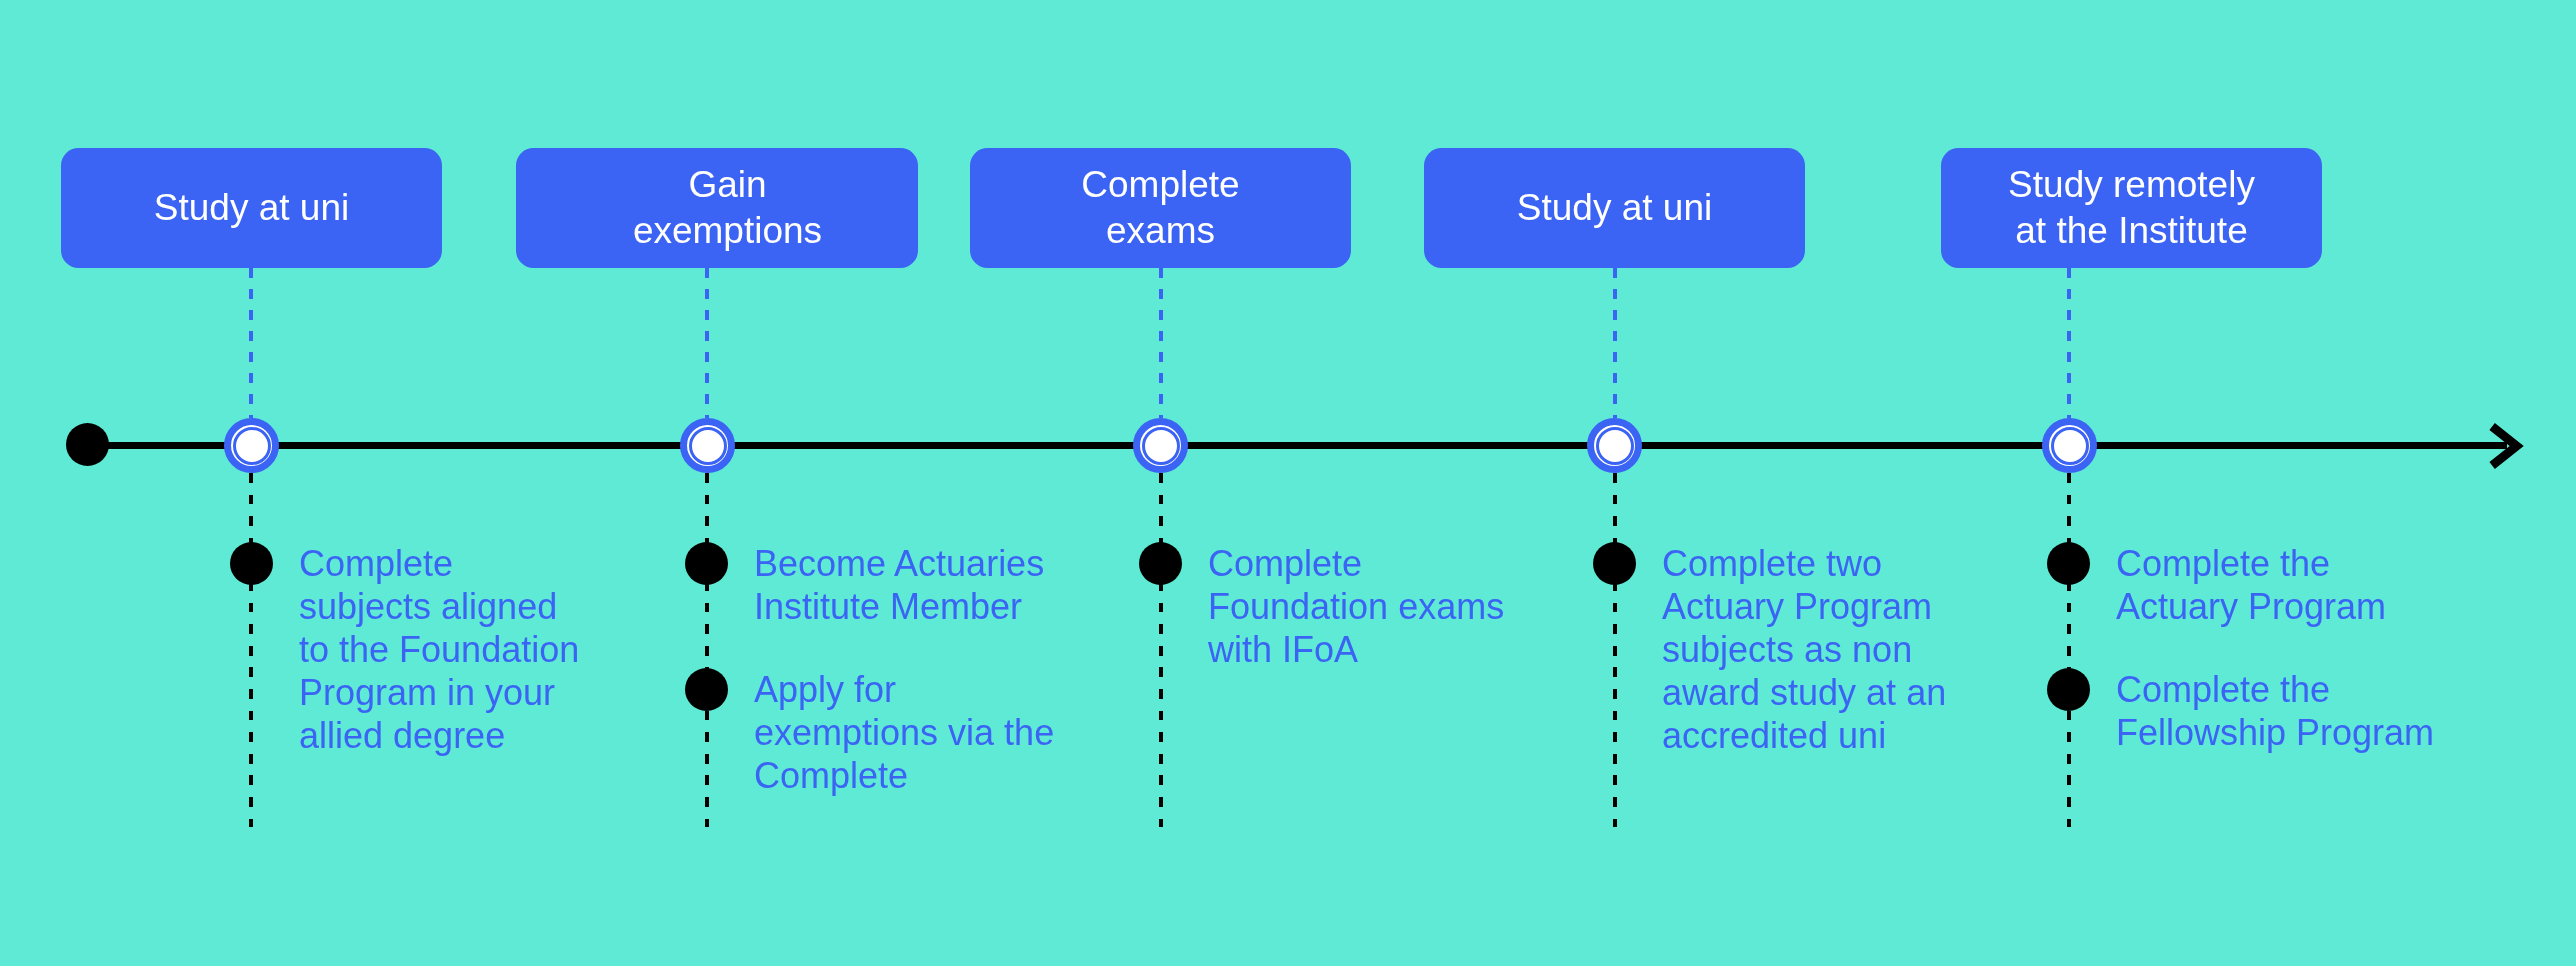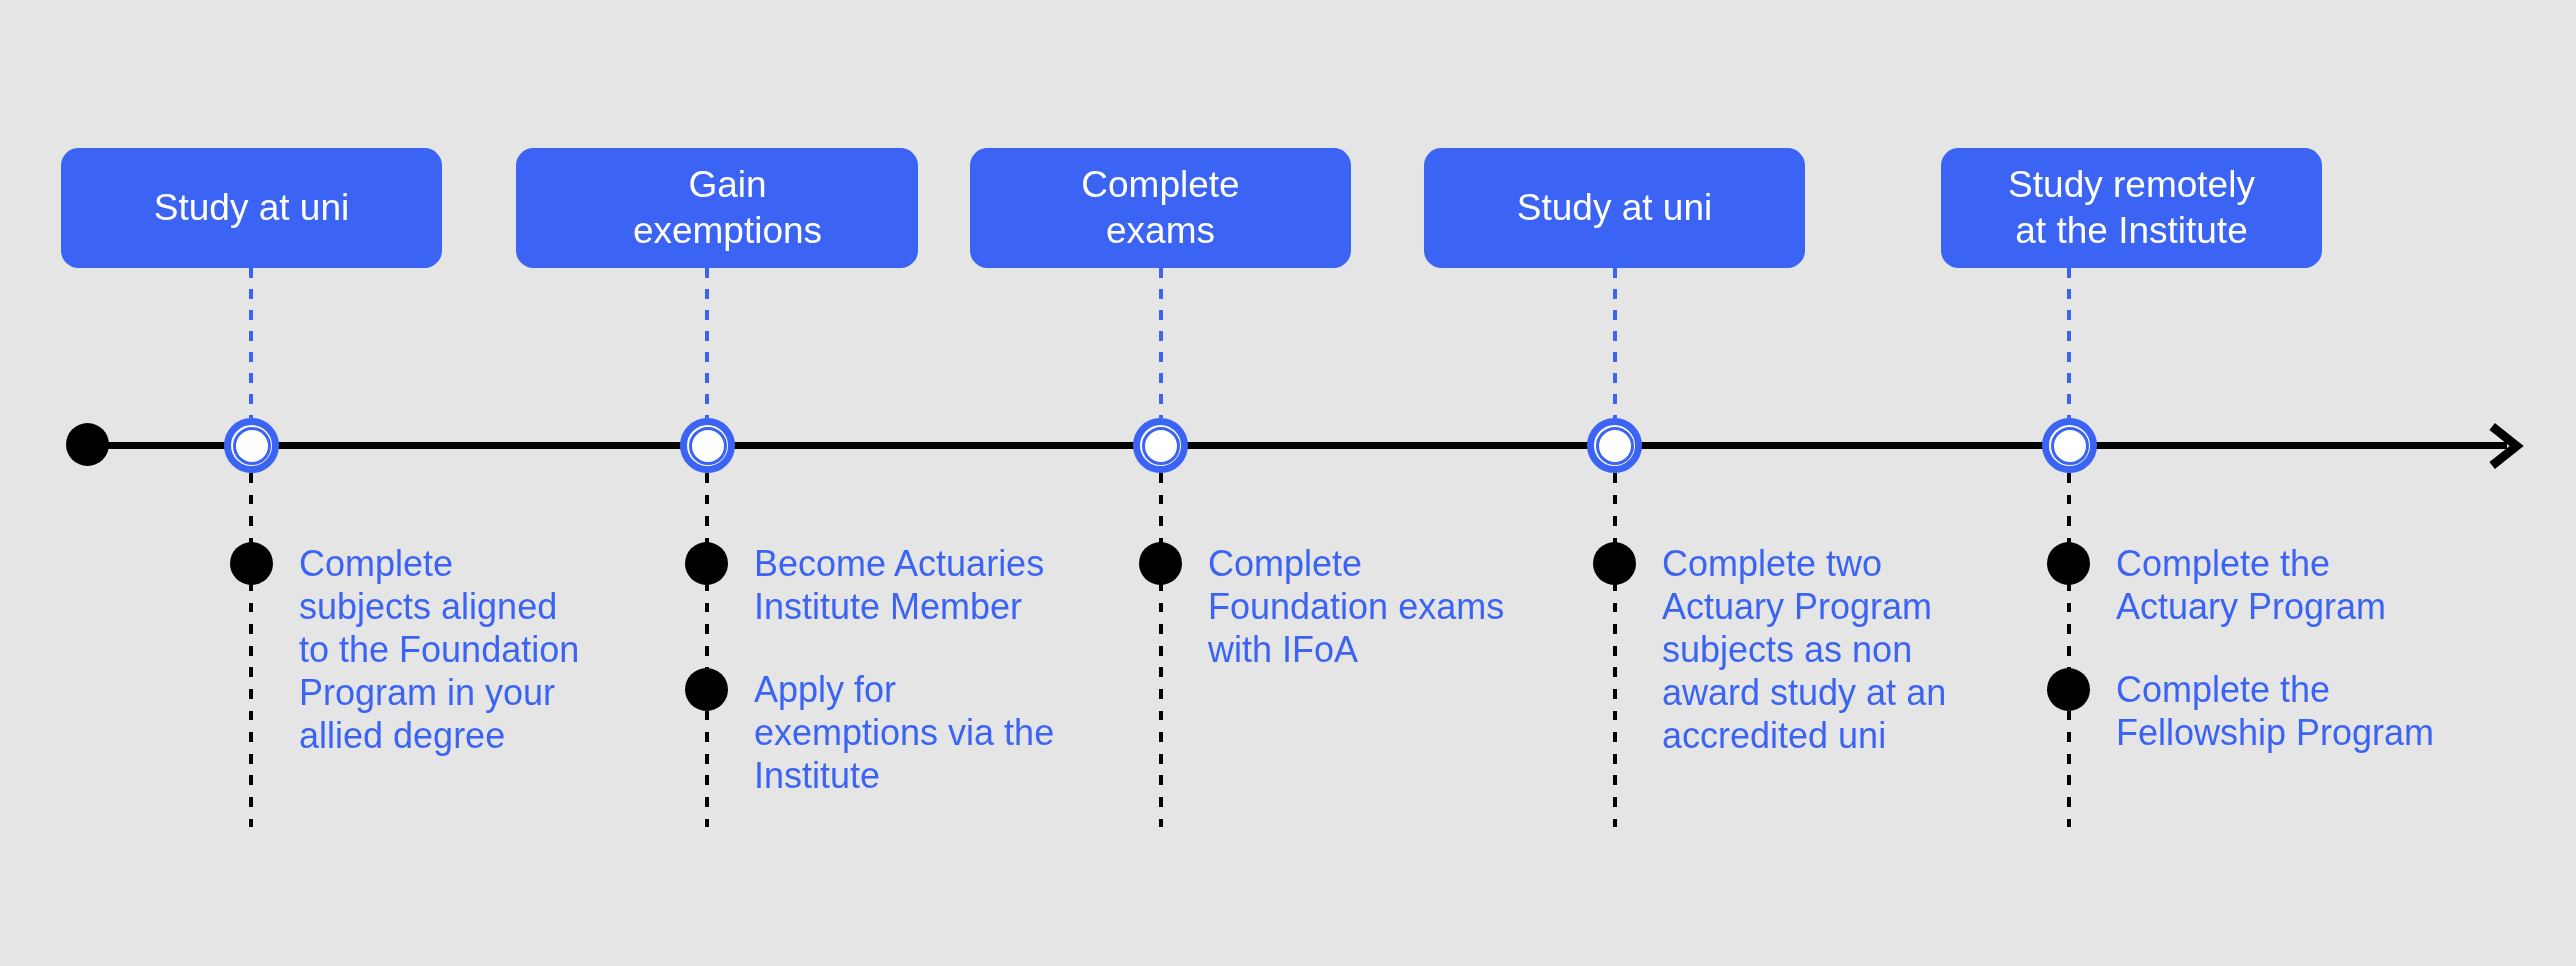--- a/index.html
+++ b/index.html
@@ -1,20 +1,20 @@
 <!DOCTYPE html>
 <html style="font-size:8.2px"><head>
 <meta charset="utf-8">
 <style>
   html, body { margin: 0; padding: 0; background: #ffffff; }
   .canvas {
     position: relative;
     width: 2576px;
     height: 966px;
-    background: #e5e5e5;
+    background: #5eead4;
     font-family: "Liberation Sans", sans-serif;
     overflow: hidden;
   }
 
   
   .tl-line {
     position: absolute;
     left: 88px; top: 442px;
     width: 2419px; height: 7.2px;
     background: #000000;
@@ -170,21 +170,21 @@
     <div class="bullets">
       <div class="bullet">
         <span class="dot"></span>
         <span class="bullet-text">Become Actuaries
 Institute Member</span>
       </div>
       <div class="bullet">
         <span class="dot"></span>
         <span class="bullet-text">Apply for
 exemptions via the
-Institute</span>
+Complete</span>
       </div>
     </div>
   </div>
 
   <div class="col c3">
     <div class="label-box">
       <div class="label-text">Complete
 exams</div>
     </div>
     <div class="vdash-blue"></div>

